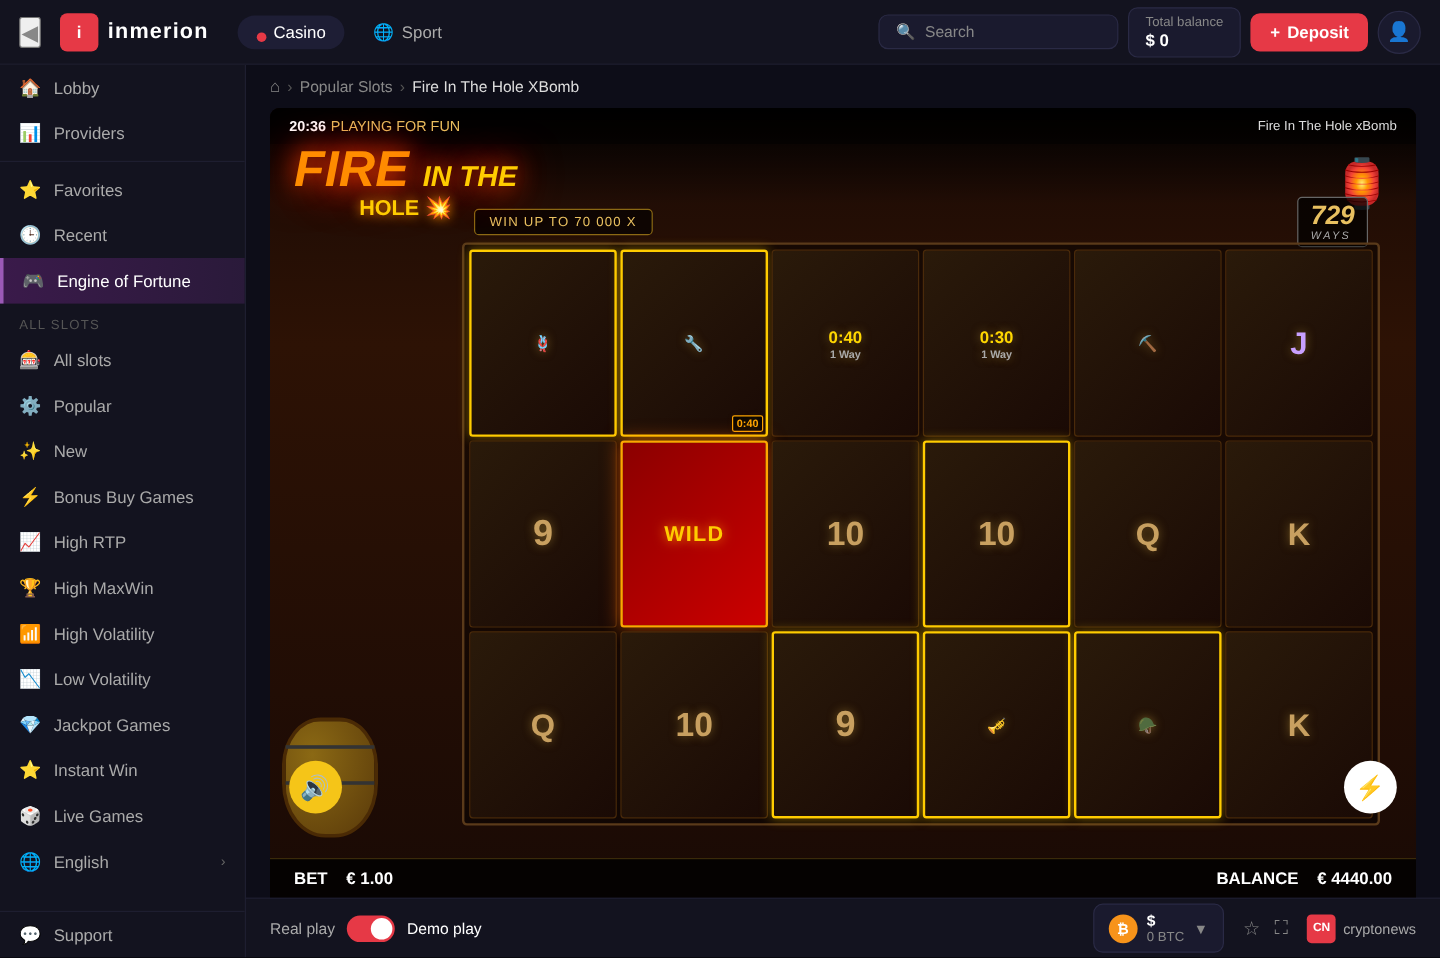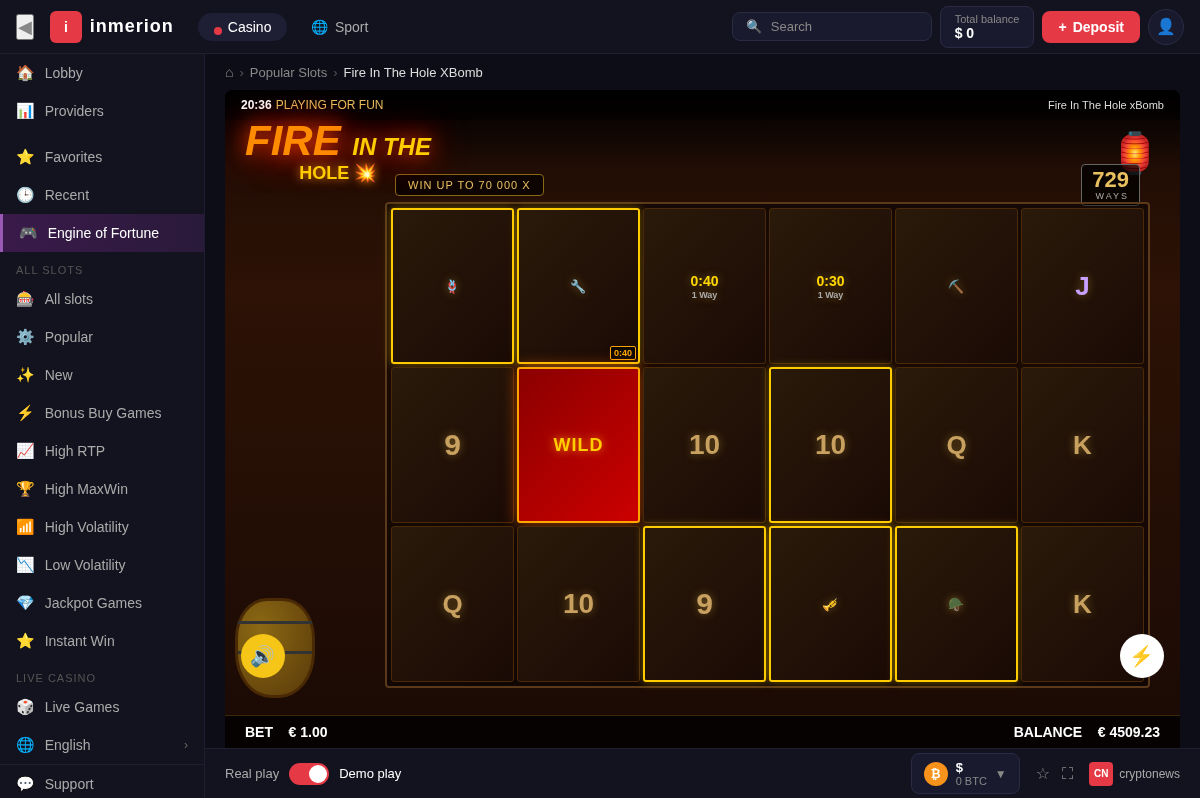--- a/index.html
+++ b/index.html
@@ -303,21 +303,22 @@
       border-radius: 4px;
       font-size: 11px;
       color: #e8c060;
       letter-spacing: 1px;
     }
     .ways-badge {
       background: rgba(0,0,0,0.7);
       border: 1px solid #666;
       padding: 4px 10px;
       border-radius: 4px;
-      text-align: right;
+      text-align: left;
+      font-style: italic;
     }
     .ways-badge .ways-num {
       font-size: 22px;
       font-weight: 900;
       color: #e8c060;
       line-height: 1;
     }
     .ways-badge .ways-label {
       font-size: 9px;
       color: #aaa;
@@ -652,21 +653,20 @@
     </div>
     <div class="sidebar-item">
       <span class="icon">💎</span>
       <span>Jackpot Games</span>
     </div>
     <div class="sidebar-item">
       <span class="icon">⭐</span>
       <span>Instant Win</span>
     </div>
 
-    <div class="sidebar-section-label">LIVE CASINO</div>
 
     <div class="sidebar-item">
       <span class="icon">🎲</span>
       <span>Live Games</span>
     </div>
     <div class="sidebar-item">
       <span class="icon">🌐</span>
       <span>English</span>
       <span class="chevron">›</span>
     </div>
@@ -757,21 +757,21 @@
 
           <div class="game-bottom" style="position:absolute;bottom:0;left:0;right:0;">
             <div class="bet-info">
               <span>BET</span>
               &nbsp;&nbsp;
               <span>€ 1.00</span>
             </div>
             <div class="balance-info">
               <span>BALANCE</span>
               &nbsp;&nbsp;
-              <span>€ 4509.23</span>
+              <span>€ 4440.00</span>
             </div>
           </div>
 
         </div>
       </div>
     </div>
 
     <div class="footer-bar">
       <div class="real-demo-toggle">
         <span class="real-label">Real play</span>

